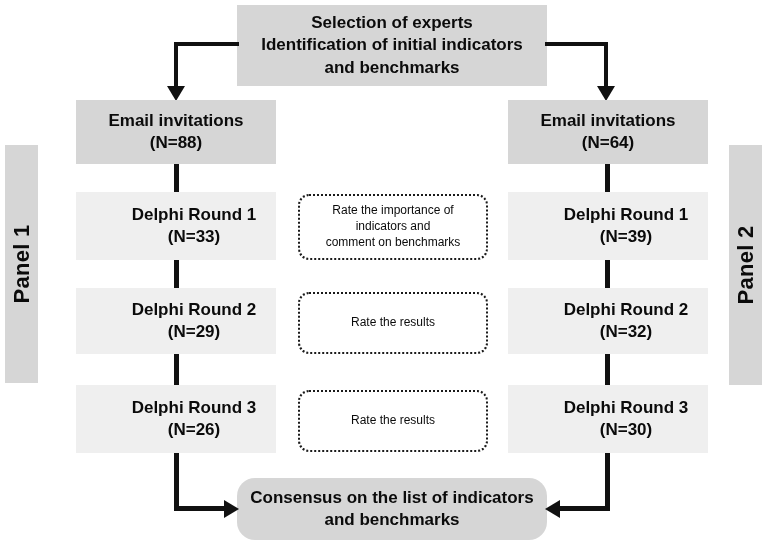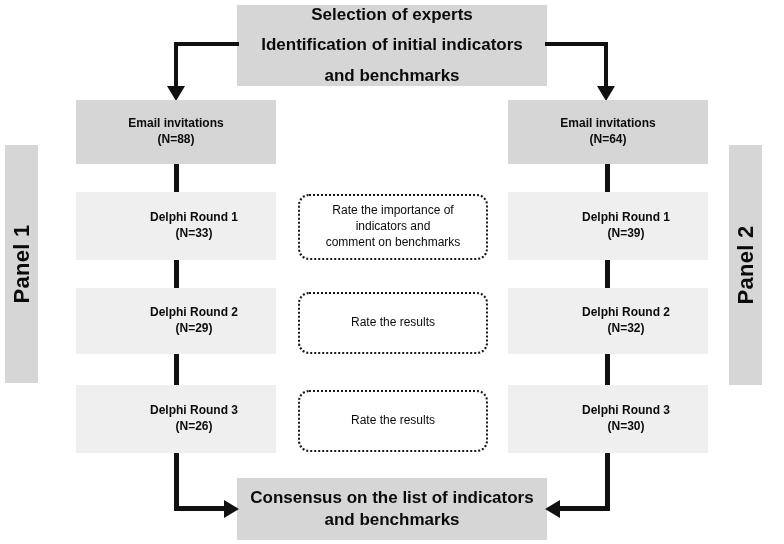--- a/index.html
+++ b/index.html
@@ -77,22 +77,22 @@
   }
   .arrow-left {
     position: absolute;
     width: 0;
     height: 0;
     border-top: 9px solid transparent;
     border-bottom: 9px solid transparent;
     border-right: 15px solid #111111;
   }
   .t-line { display: block; line-height: 1.32; }
-  .fs-top { font-size: 17px; gap: 8px; }
-  .fs-node { font-size: 12px; }
+  .fs-top { font-size: 17px; }
+  .fs-node { font-size: 17px; }
   .fs-mid { font-size: 12px; }
   .fs-bottom { font-size: 17px; }
 </style>
 </head>
 <body>
 
 <div id="canvas">
 
   <div class="panel-bar" style="left:5px; top:145px; width:33px; height:238px;">
     <span class="panel-label">Panel 1</span>
@@ -171,21 +171,21 @@
   </div>
 
   <div class="box box-dotted fs-mid" style="left:298px; top:292px; width:190px; height:62px;">
     <span class="t-line">Rate the results</span>
   </div>
 
   <div class="box box-dotted fs-mid" style="left:298px; top:390px; width:190px; height:62px;">
     <span class="t-line">Rate the results</span>
   </div>
 
-  <div class="box box-dark fs-bottom" style="left:237px; top:478px; width:310px; height:62px;">
+  <div class="box box-dark fs-bottom" style="left:237px; top:478px; width:310px; height:62px;border-radius:18px;">
     <span class="t-line">Consensus on the list of indicators</span>
     <span class="t-line">and benchmarks</span>
   </div>
 
   <div class="line" style="left:174px; top:453px; width:5px; height:57px;"></div>
   <div class="line" style="left:174px; top:506px; width:54px; height:5px;"></div>
   <div class="arrow-right" style="left:224px; top:500px;"></div>
 
   <div class="line" style="left:605px; top:453px; width:5px; height:57px;"></div>
   <div class="line" style="left:556px; top:506px; width:54px; height:5px;"></div>

